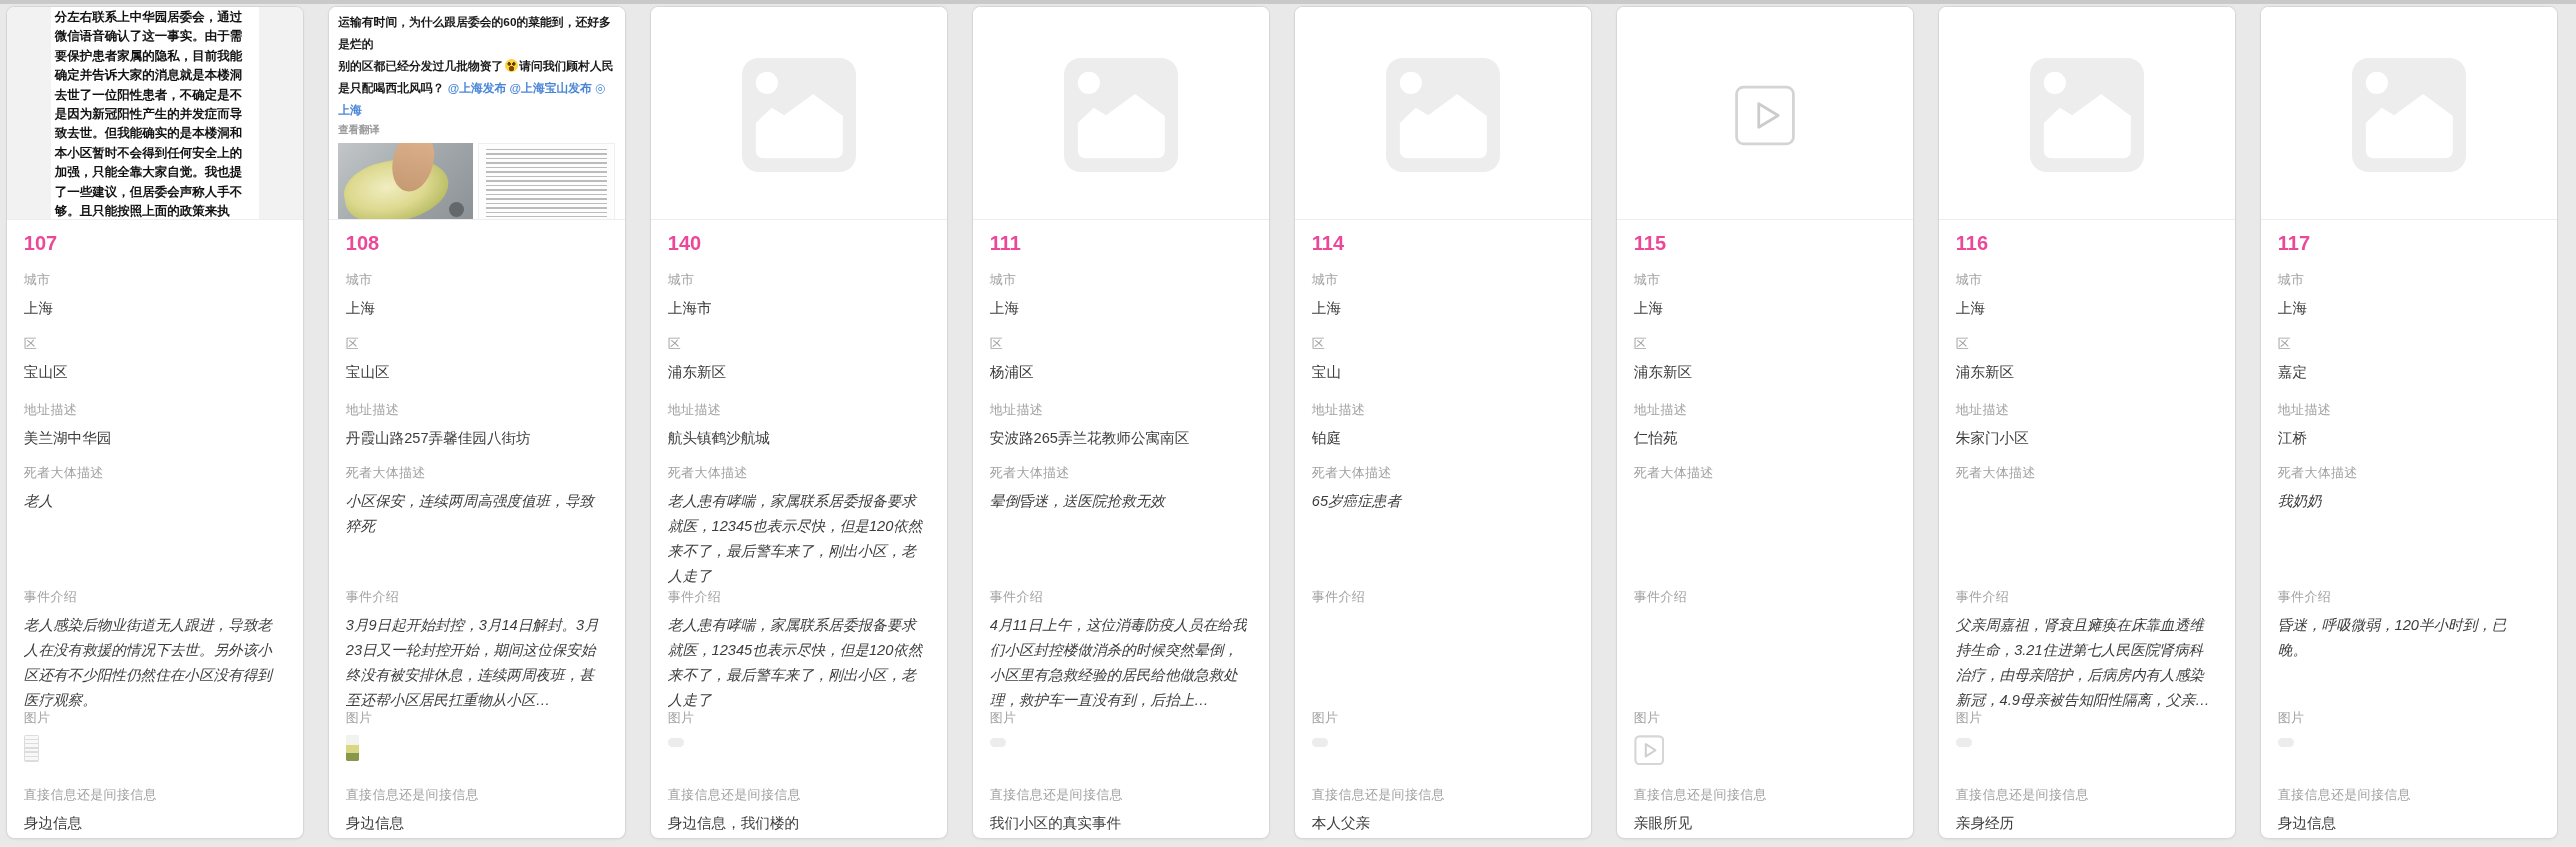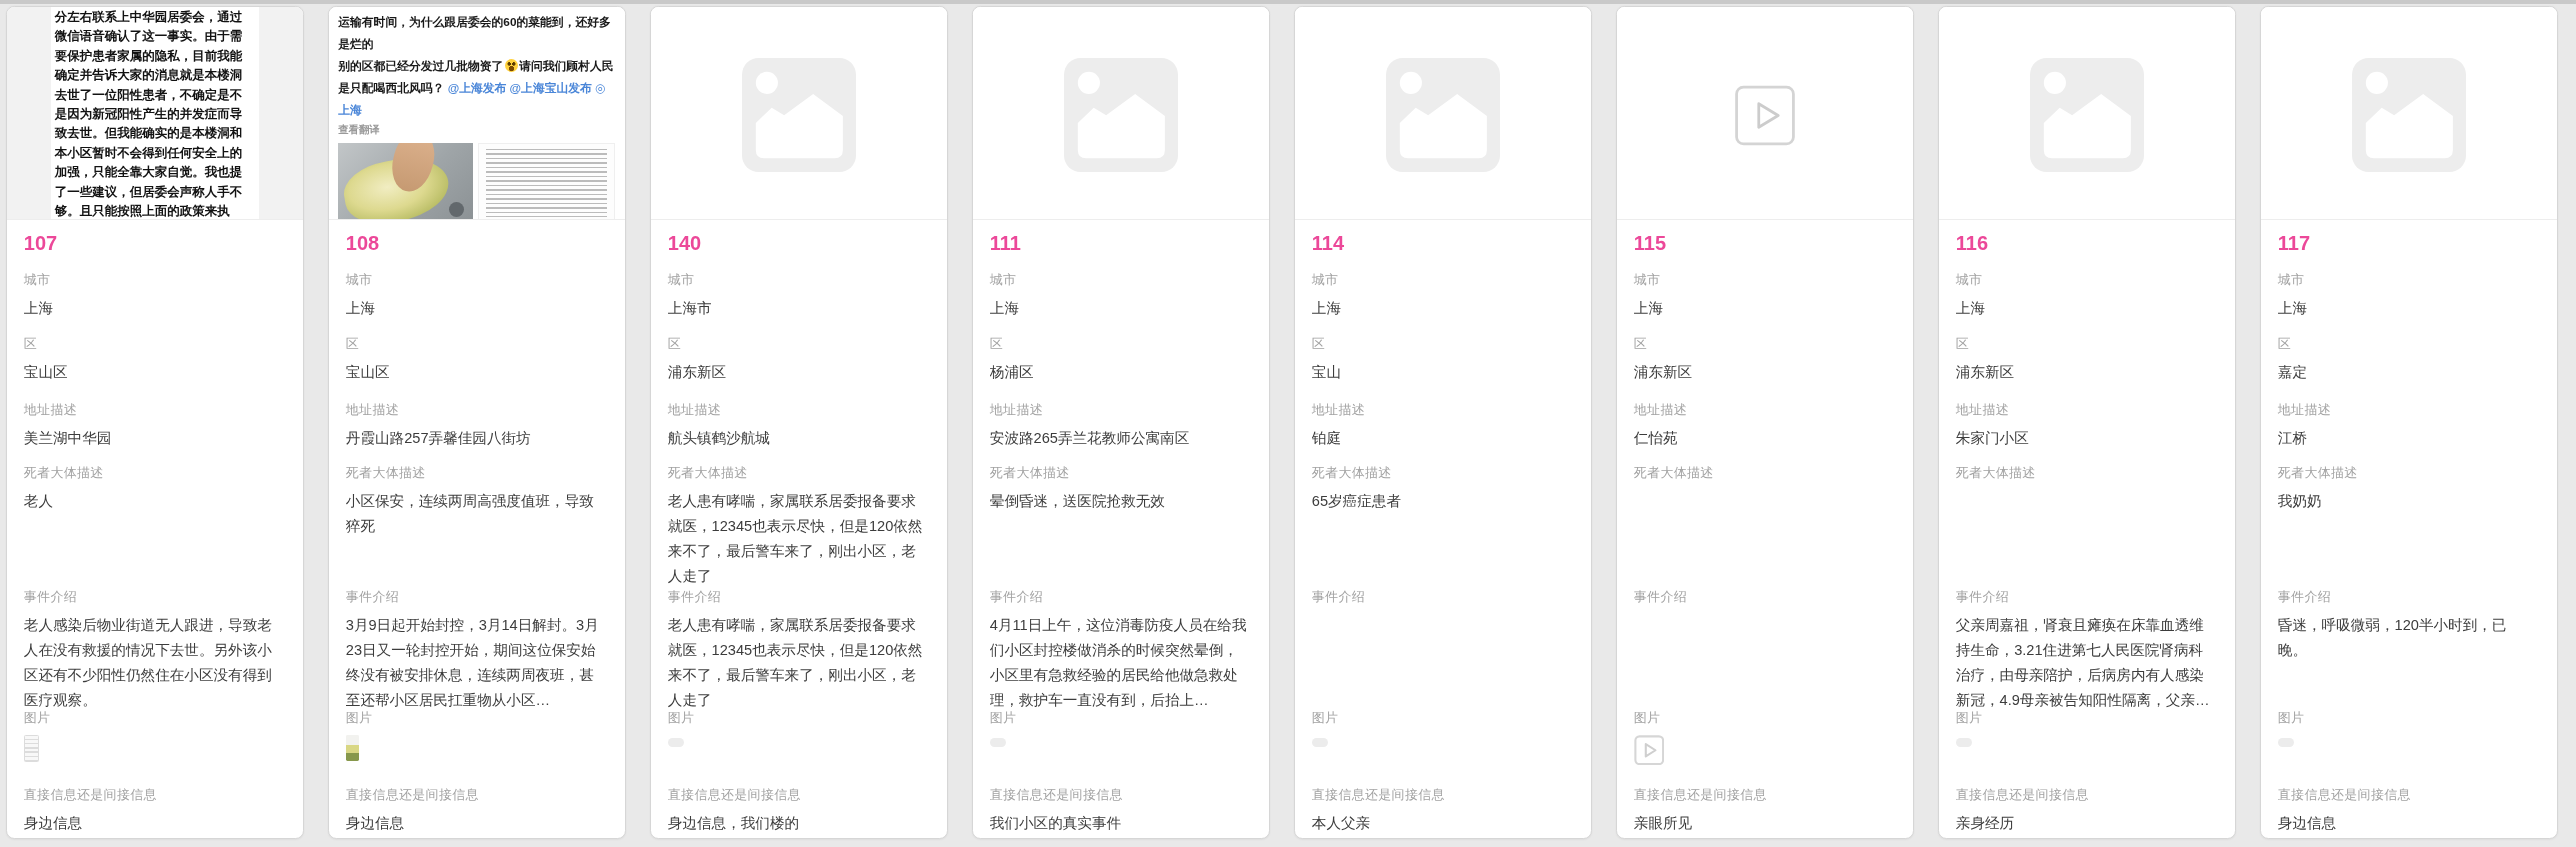--- a/index.html
+++ b/index.html
@@ -33,21 +33,21 @@
         background:radial-gradient(circle at 32% 38%,#5b3b00 1.5px,transparent 1.9px),
                    radial-gradient(circle at 68% 38%,#5b3b00 1.5px,transparent 1.9px),
                    radial-gradient(circle at 50% 74%,#7a4a00 2.5px,transparent 2.9px),#ffd23e;}
   
   .rec-id{position:absolute;top:225px;left:17.3px;font-size:20px;font-weight:600;color:#ec4899;}
   .field{position:absolute;left:17.3px;width:257px;}
   .f-city{top:264px}.f-district{top:328px}.f-address{top:394px}.f-deceased{top:457px}
   .f-event{top:581px}.f-image{top:702px}.f-direct{top:779px}
   .lbl{font-size:13px;color:#a2a2a2;letter-spacing:0.3px;}
   .val{margin-top:7.6px;font-size:14.6px;line-height:25px;color:#3c3c3c;overflow:hidden;}
-  .f-deceased .val,.f-event .val{max-height:101px;}
+  .f-deceased .val,.f-event .val{max-height:101px;font-style:italic;}
   .badge-you{display:inline-block;background:#ff8b17;color:#fff;font-size:11.8px;line-height:1;
         padding:1.4px 2.1px;border-radius:2.8px;margin:0 2.1px;vertical-align:1.4px;}
   .thumb-pill{margin-top:11px;width:16.6px;height:9px;border-radius:4.9px;background:#ececec;}
   .thumb-shot{margin-top:8.3px;width:13px;height:25px;border:0.7px solid #dcdcdc;border-radius:1.4px;
         background:repeating-linear-gradient(180deg,#f8f8f8 0 2.8px,#dcdcdc 2.8px 4.2px);}
   .thumb-shot2{margin-top:8.3px;width:13px;height:26px;border-radius:1.4px;
         background:linear-gradient(180deg,#f2f2ef 0 40%,#d9d784 40% 70%,#87984c 70% 100%);}
   .thumb-play{margin-top:8.3px;width:30.5px;height:30.5px;}
 </style>
 </head>

